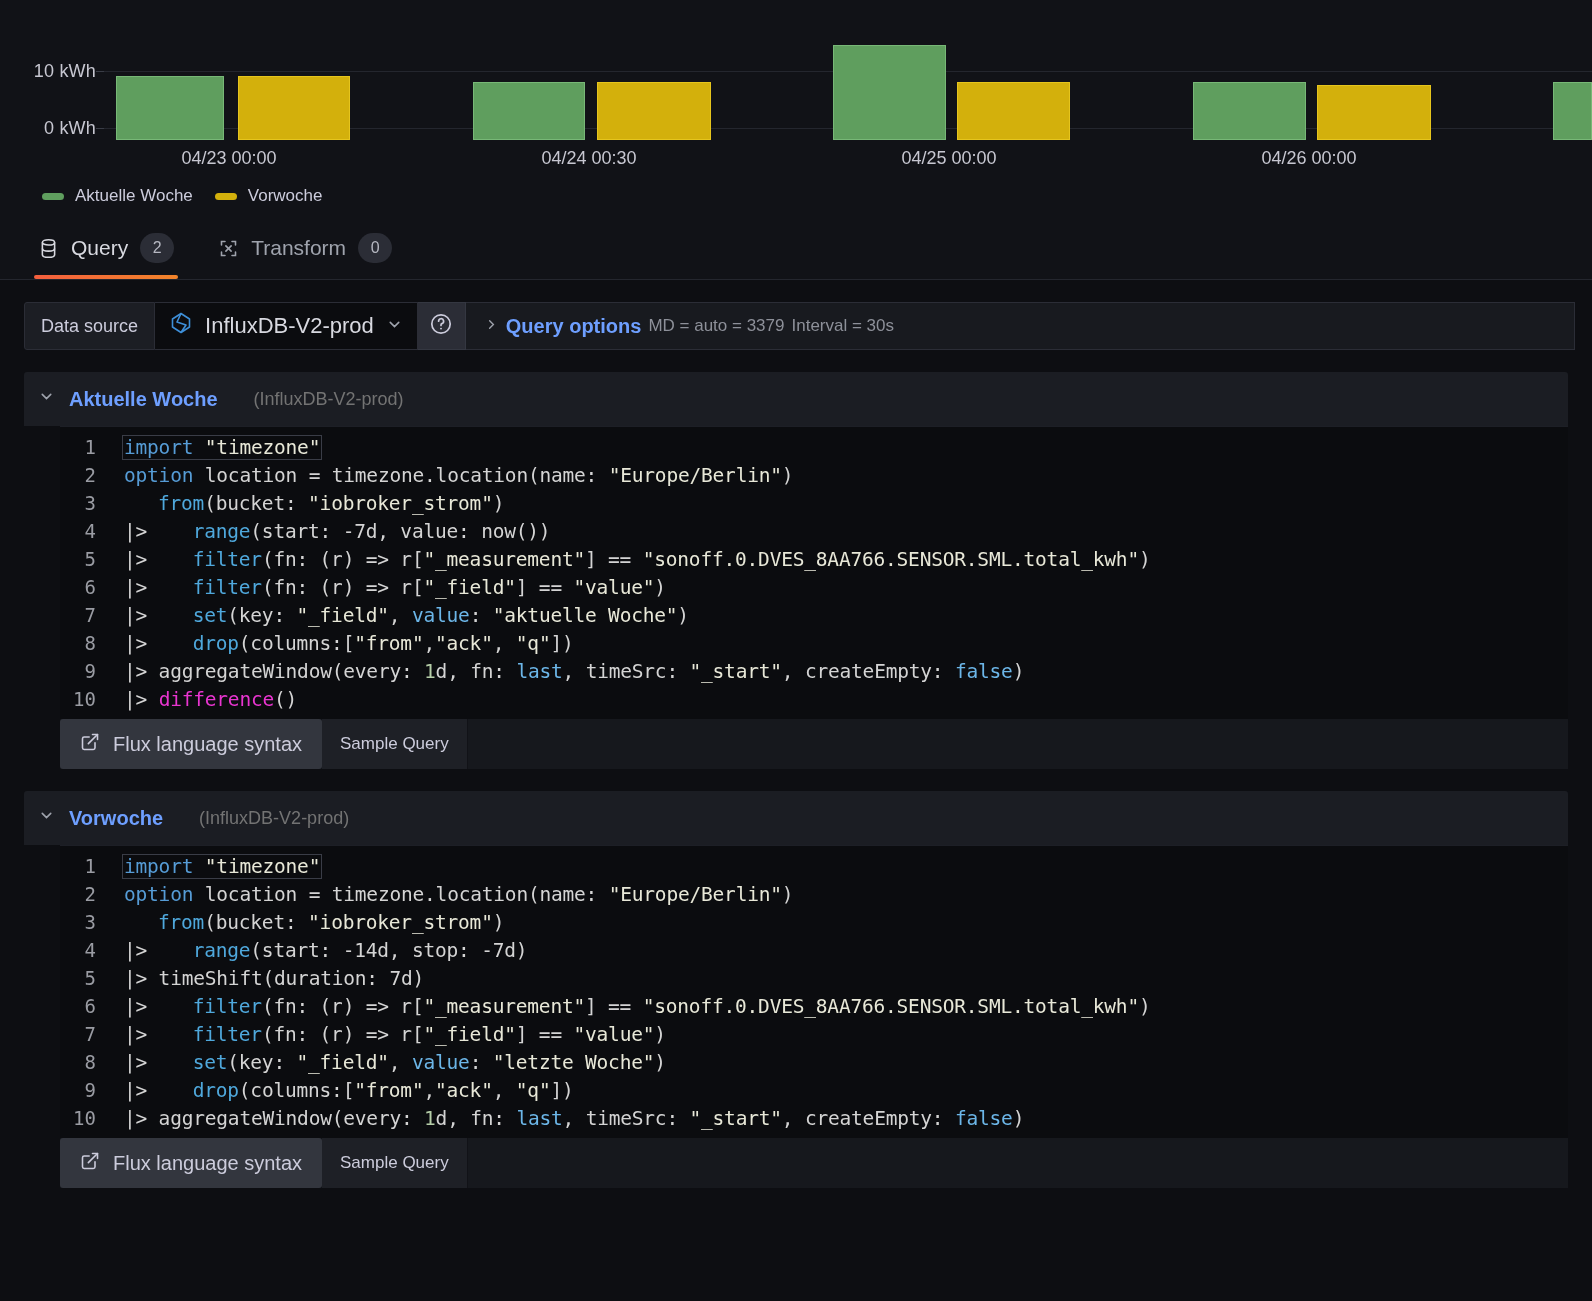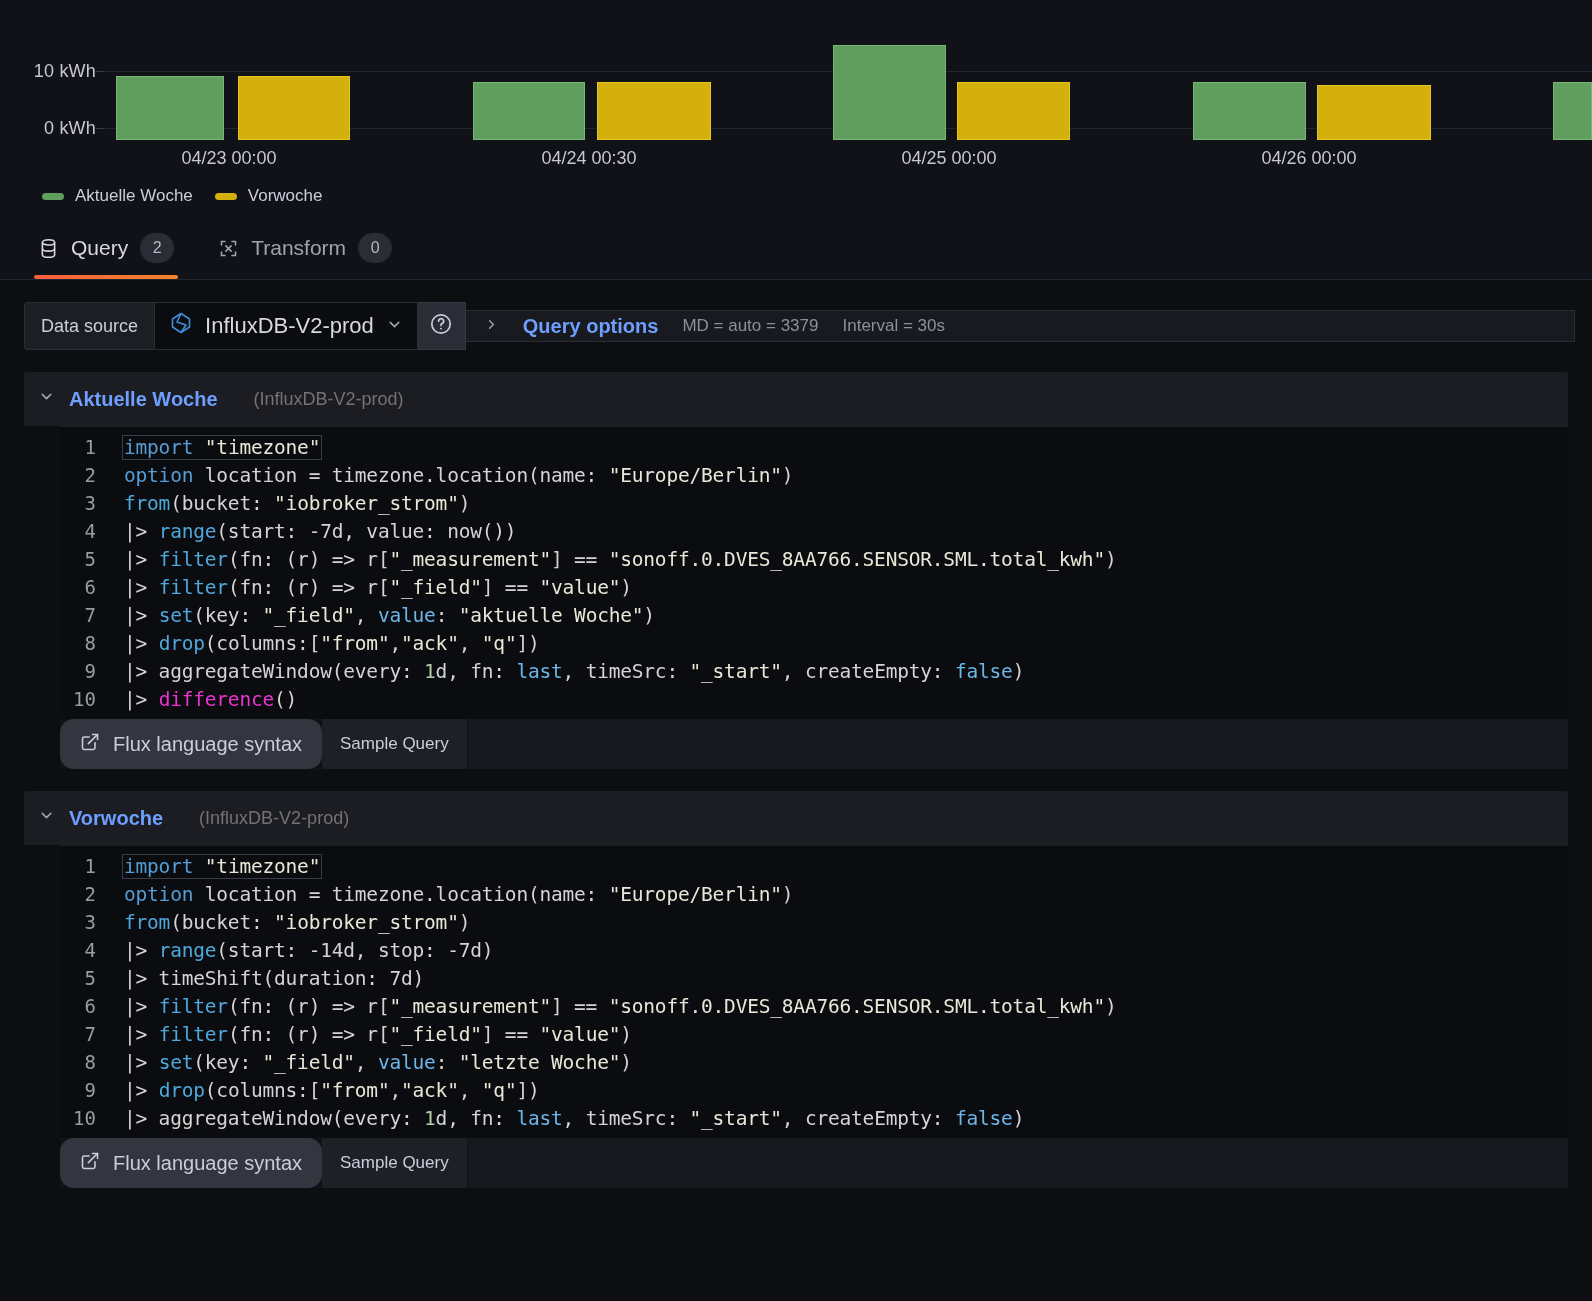--- a/index.html
+++ b/index.html
@@ -72,21 +72,21 @@
     padding: 0 14px; background: #0b0c0f; border: 1px solid #2b2d36; border-left: none;
     font-size: 22px; color: #d8d9e0; cursor: pointer;
   }
   .ds-picker .chev { margin-left: auto; color: #9fa3ad; }
   .help-btn {
     width: 48px; height: 48px; background: #2b2d36; border: 1px solid #343741;
     border-left: none; display: flex; align-items: center; justify-content: center;
     cursor: pointer; color: #ccccdc;
   }
   .qopts {
-    flex: 1; height: 32px; display: flex; align-items: center; gap: 24px;
+    flex: 1; height: 48px; display: flex; align-items: center; gap: 7px;
     padding: 0 18px; background: #181a1f; border: 1px solid #2b2d36; border-left: none;
   }
   .qopts-chev { color: #9fa3ad; font-size: 20px; }
   .qopts-title { color: #6e9fff; font-size: 20px; font-weight: 600; cursor: pointer; }
   .qopts-meta { color: #8d9099; font-size: 17px; }
 
   
   .query-block { margin: 0 24px 0 24px; }
   .qheader {
     display: flex; align-items: center; gap: 14px; height: 54px;
@@ -106,36 +106,36 @@
     width: 62px; text-align: right; padding-right: 26px; flex: none;
     color: #9a9ca3; font-family: "DejaVu Sans Mono", monospace; font-size: 19px;
   }
   .code {
     font-family: "DejaVu Sans Mono", monospace; font-size: 19.5px;
     color: #d4d4d4; white-space: pre; letter-spacing: -.2px;
   }
   .code-line.cursor .code-inner { box-shadow: inset 0 0 0 1px #3a3d47; }
   .code-inner { display: inline-block; padding: 1px 2px; }
   .tk-kw   { color: #569cd6; }
-  .tk-fn   { color: #4fa8dc; }
+  .tk-fn   { color: #4fa8dc; margin-left: 34px; }
   .tk-str  { color: #e8e8d8; }
   .tk-op   { color: #d4d4d4; }
   .tk-num  { color: #b5cea8; }
   .tk-pink { color: #e935d0; }
   .tk-plain{ color: #d4d4d4; }
   .tk-blue { color: #6cb6e8; }
 
   .ebar {
     display: flex; align-items: stretch; height: 50px;
     margin-left: 36px; background: #111217;
   }
   .flux-btn {
     display: flex; align-items: center; gap: 13px; padding: 0 20px;
     background: #33363e; color: #ccccdc; font-size: 20px; cursor: pointer;
-    border: none; border-radius: 14px;
+    border: none; border-radius: 3px;
   }
   .sample-btn {
     display: flex; align-items: center; padding: 0 18px;
     background: #1e2026; color: #ccccdc; font-size: 17px; cursor: pointer;
     border: none;
   }
   .ebar-rest { flex: 1; background: #16181d; border-left: 1px solid #111217; }
 </style>
 </head>
 <body>

